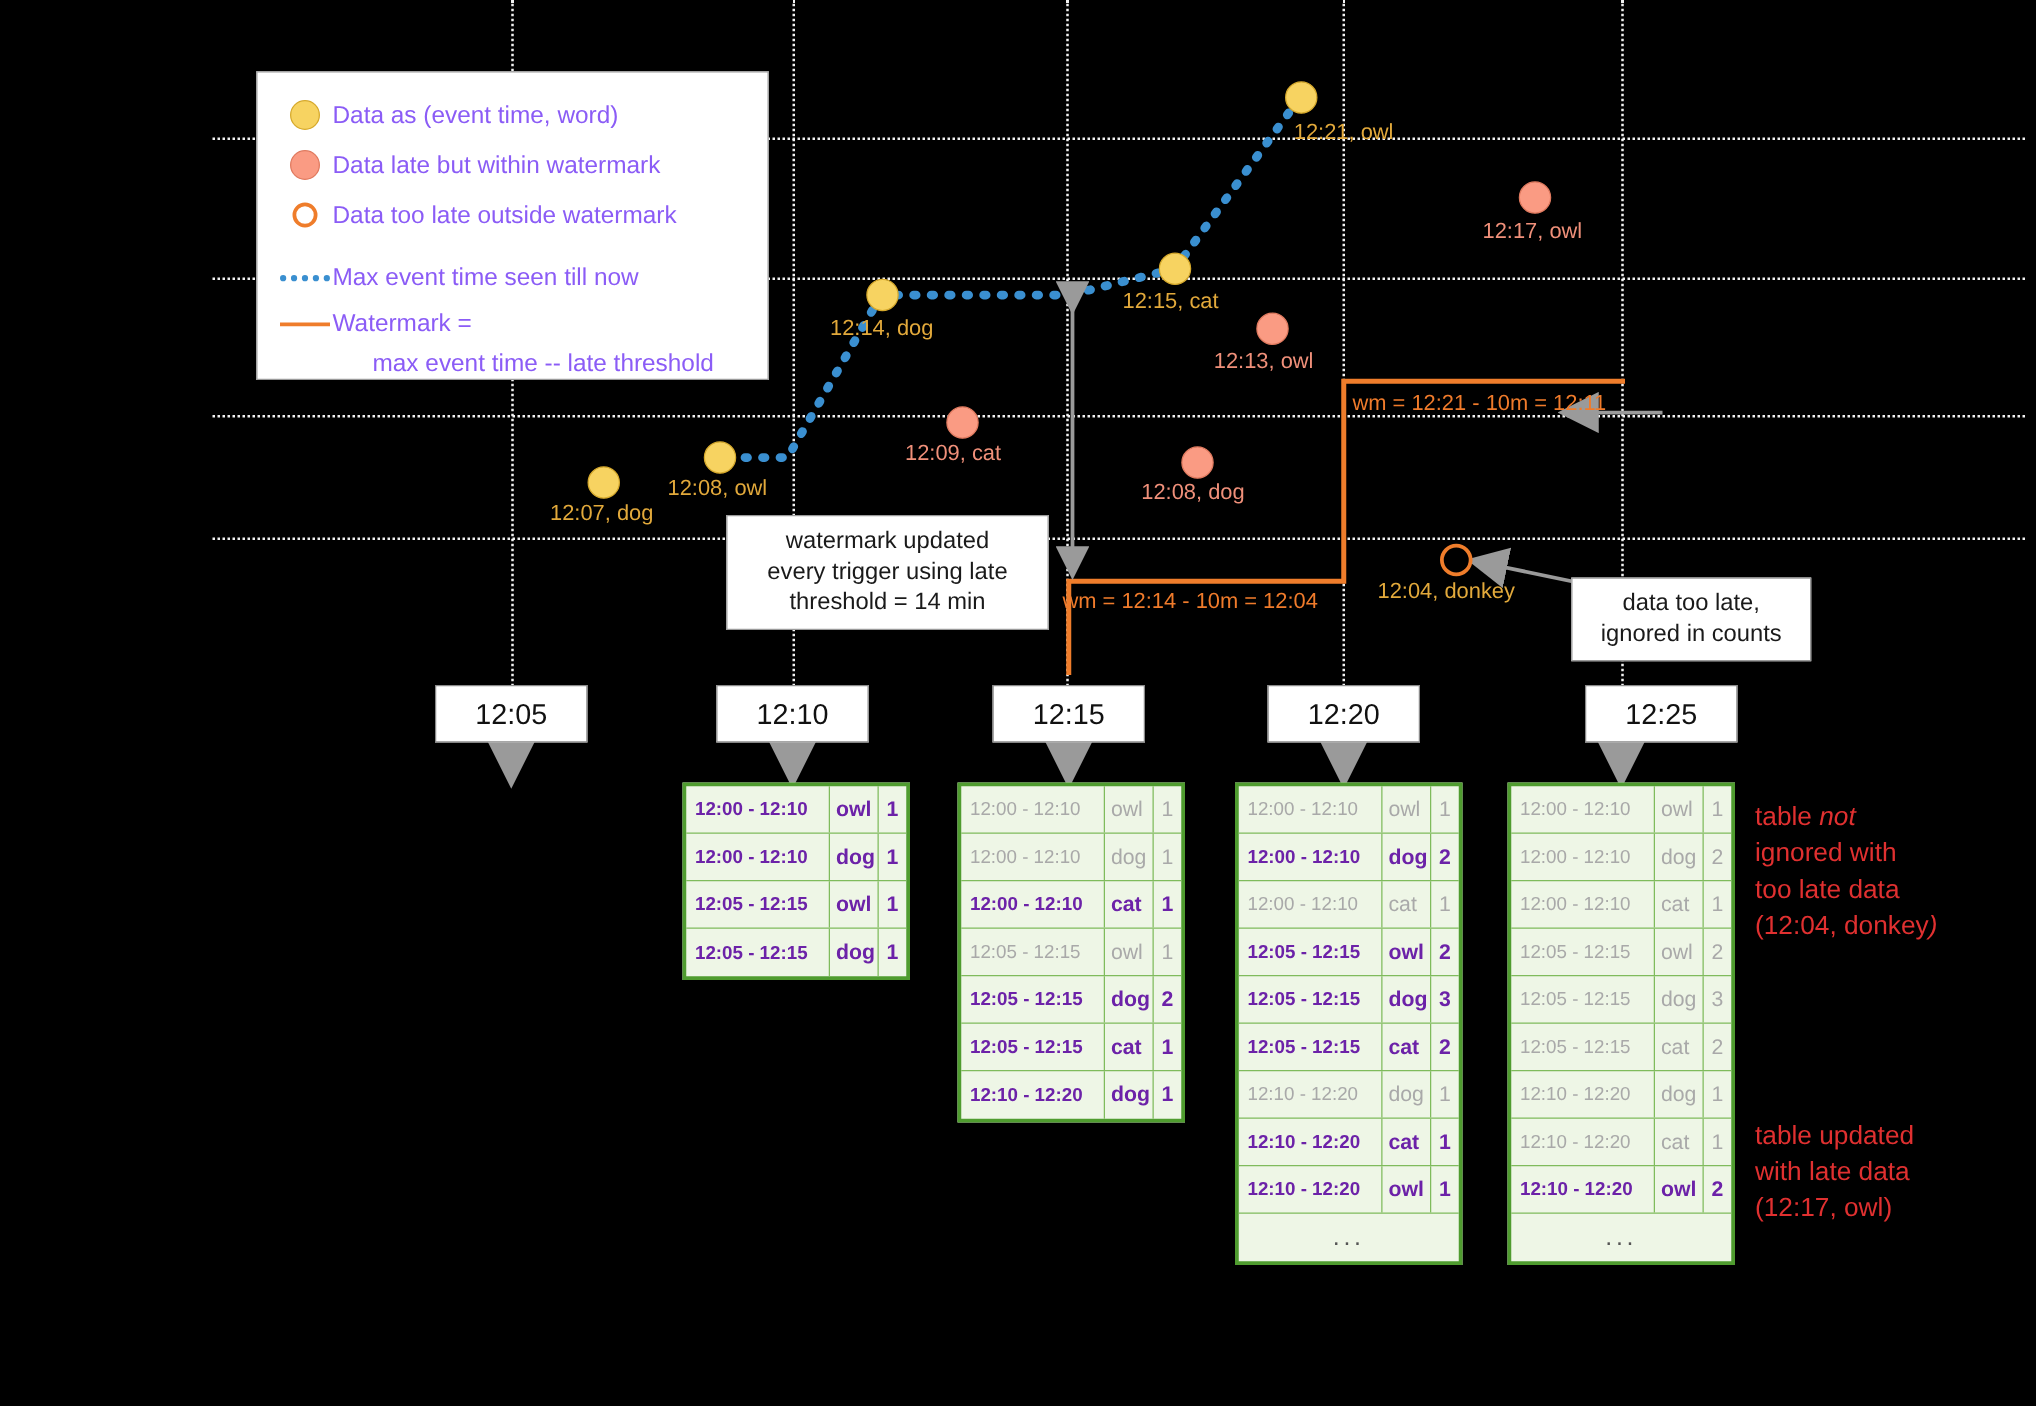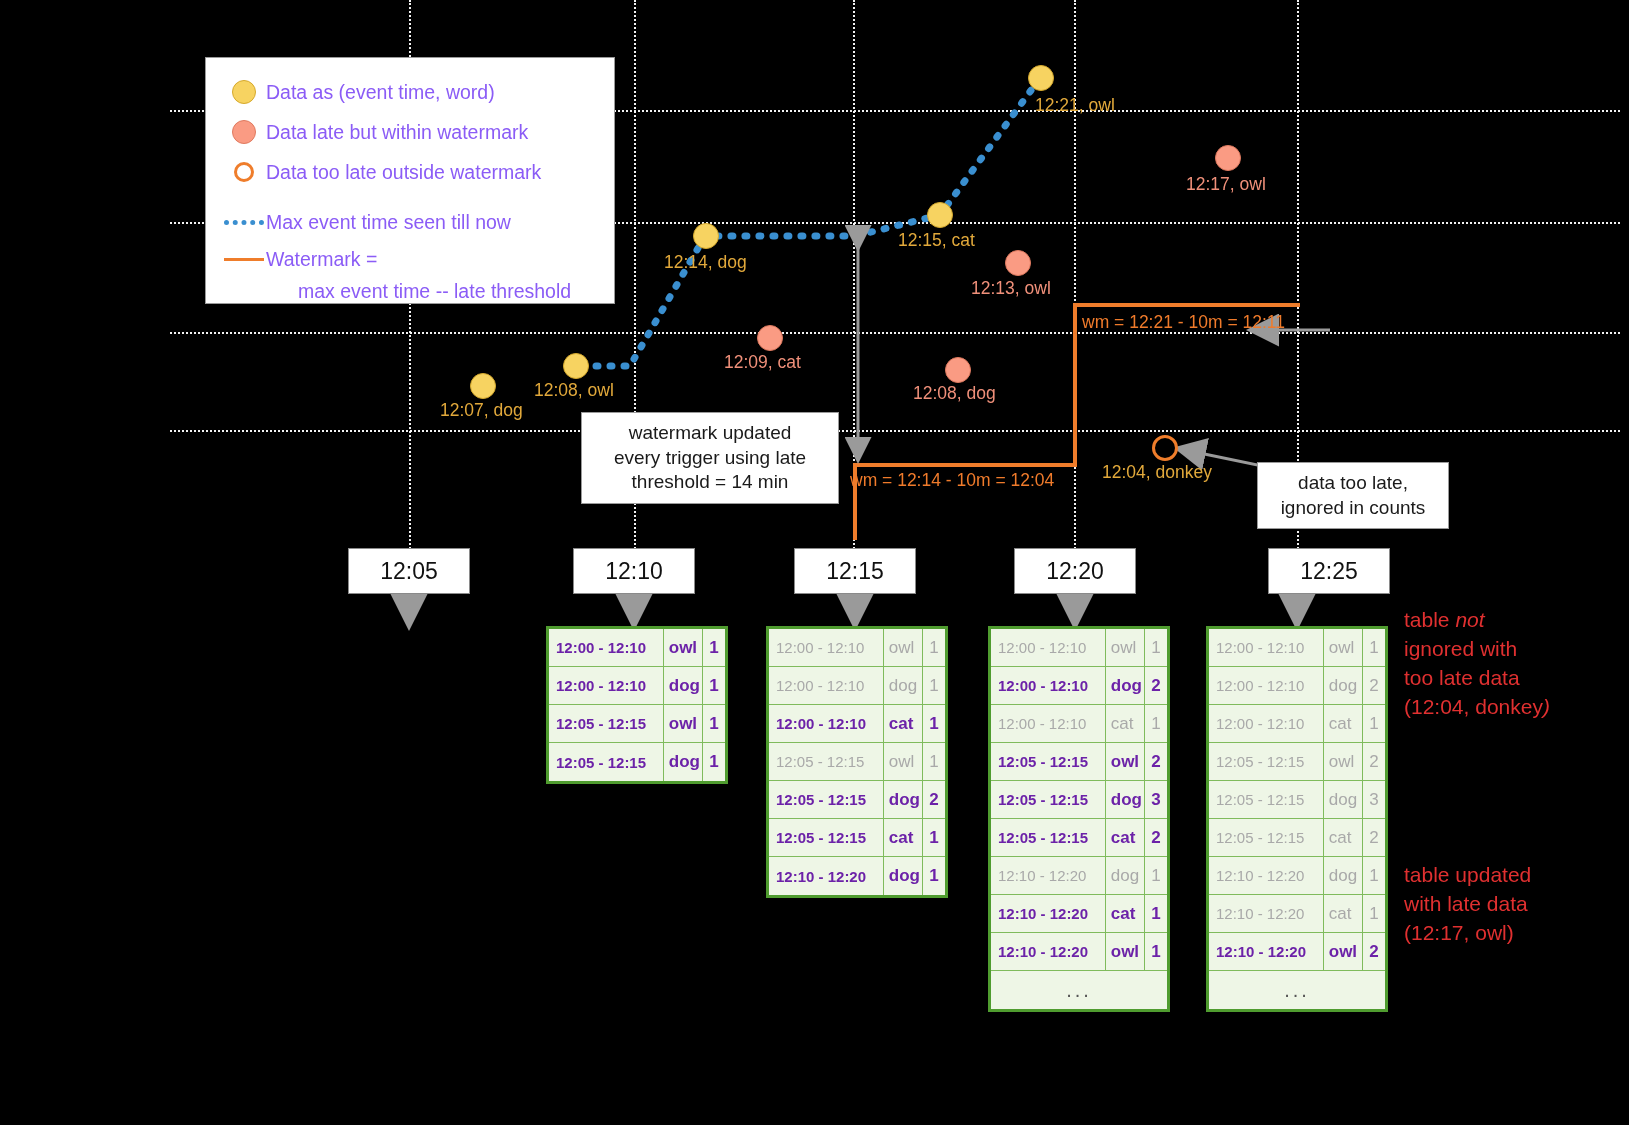--- a/index.html
+++ b/index.html
@@ -170,20 +170,21 @@
   .ellipsis {
     display: flex; align-items: center; justify-content: center;
     font-size: 20px; color: #555; letter-spacing: 3px;
   }
   
   .rednote {
     position: absolute;
     color: #e03030;
     font-size: 21px;
     line-height: 1.38;
+    margin-top: 34px;
   }
   .rednote i { font-style: italic; }
   
   #purple-caption {
     position: absolute;
     left: 513px;
     top: 903px;
     width: 430px;
     text-align: center;
     font-size: 22px;

